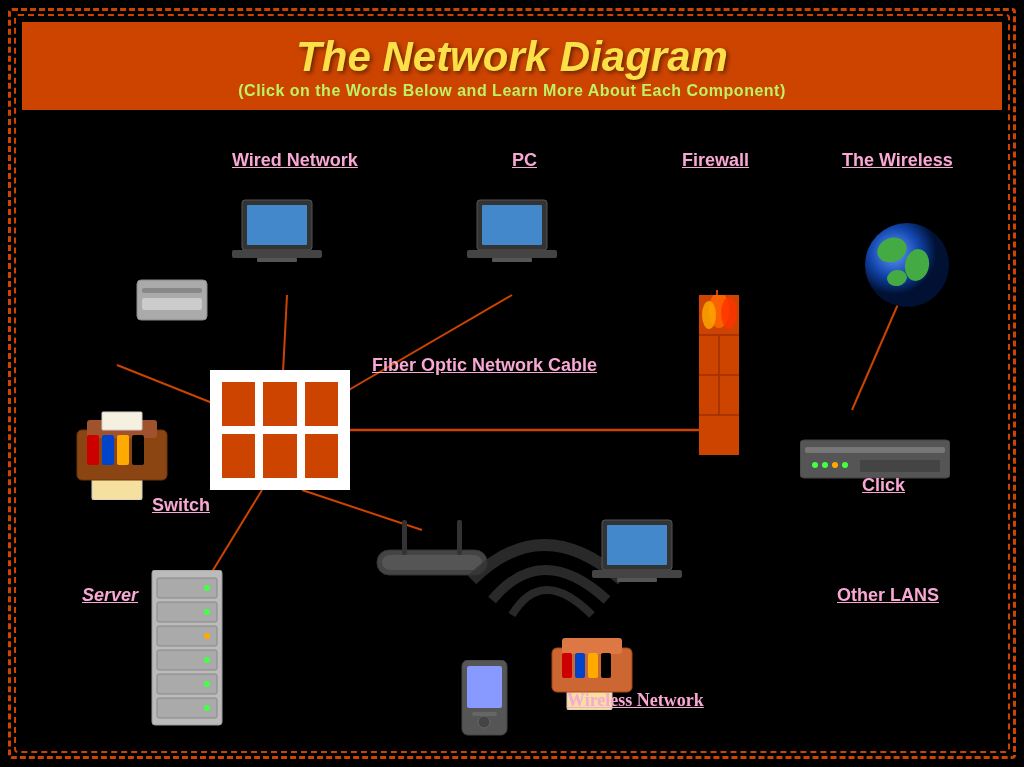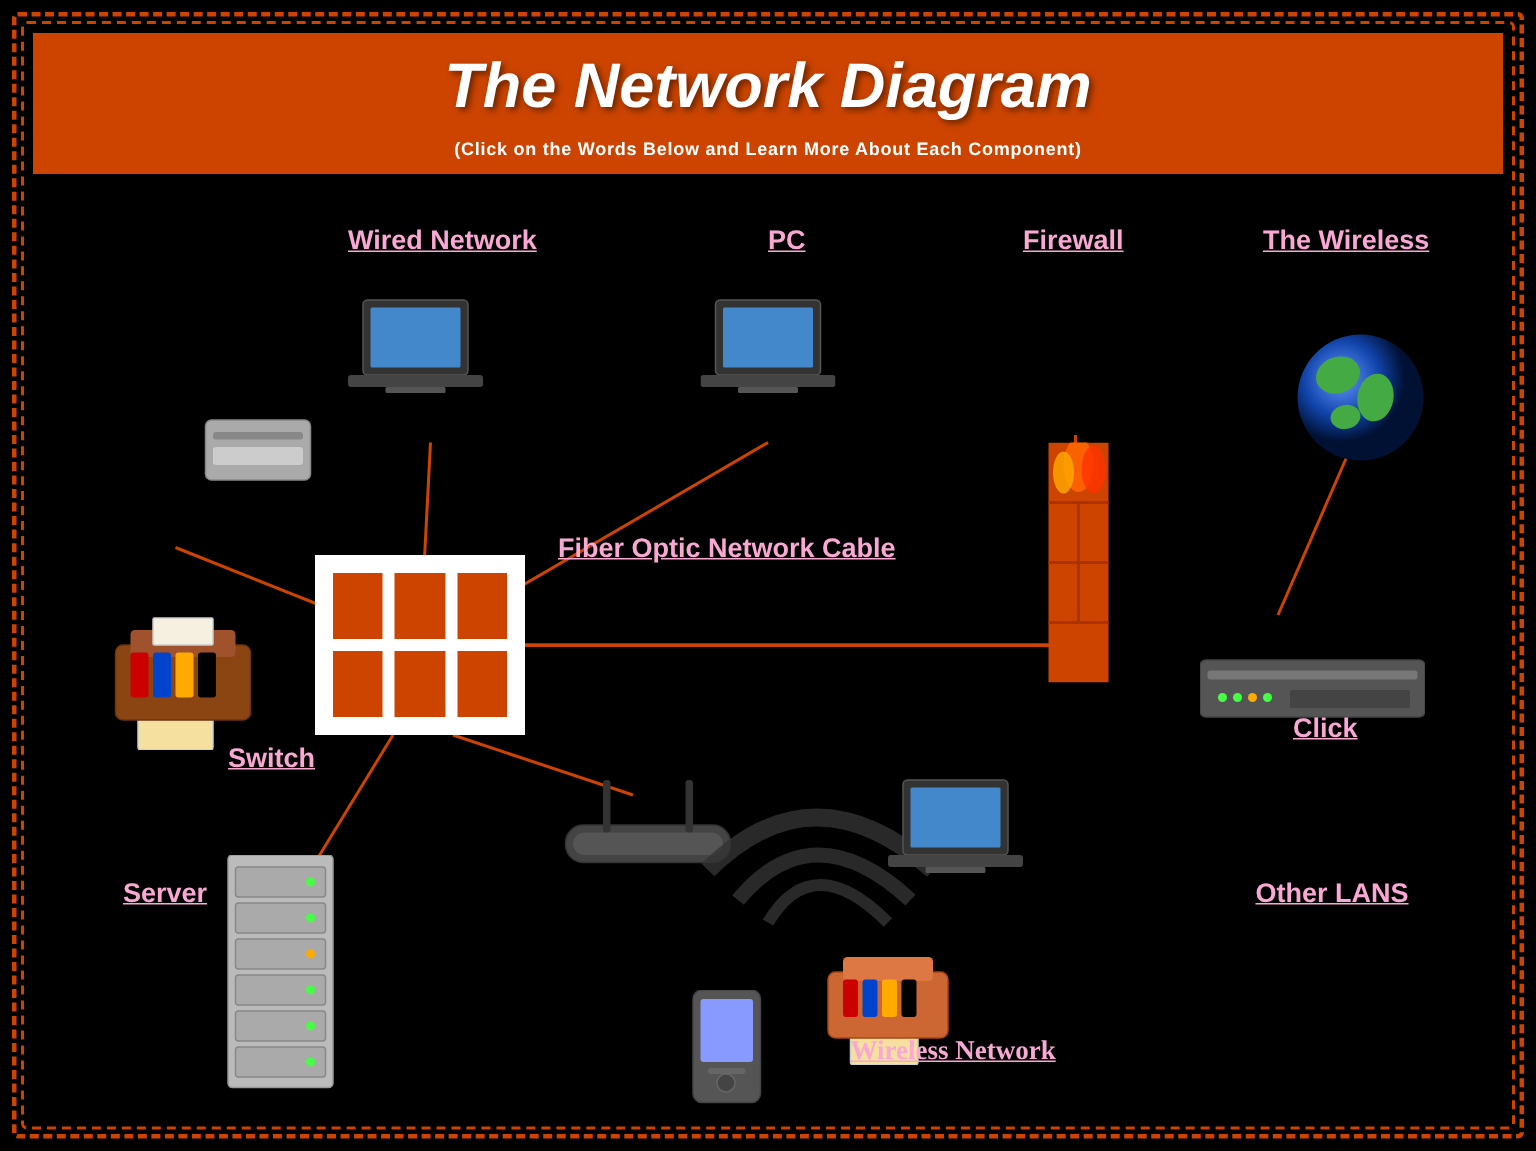--- a/index.html
+++ b/index.html
@@ -26,31 +26,31 @@
     .header {
       position: absolute;
       top: 22px; left: 22px; right: 22px;
       background: #cc4400;
       padding: 12px 20px 10px;
       text-align: center;
     }
     .header-title {
       font-size: 42px;
       font-weight: bold;
-      color: #ffffff;
+      color: #fde047;
       font-style: italic;
       text-shadow: 2px 2px 4px rgba(0,0,0,0.5);
       line-height: 1.1;
     }
     .header-subtitle {
-      font-size: 12px;
-      color: #ffffff;
+      font-size: 16px;
+      color: #bef264;
       font-weight: bold;
       letter-spacing: 0.5px;
-      margin-top: 12px;
+      margin-top: 2px;
     }
     .diagram-area {
       position: absolute;
       top: 140px; left: 22px; right: 22px; bottom: 22px;
     }
     .label {
       position: absolute;
       color: #f9a8d4;
       font-weight: bold;
       font-size: 18px;
@@ -290,17 +290,17 @@
     </svg>
   </div>
 
   <div class="label" style="left:210px; top:10px;">Wired Network</div>
   <div class="label" style="left:490px; top:10px;">PC</div>
   <div class="label" style="left:660px; top:10px;">Firewall</div>
   <div class="label" style="left:820px; top:10px;">The Wireless</div>
   <div class="label" style="left:350px; top:215px;">Fiber Optic Network Cable</div>
   <div class="label" style="left:130px; top:355px;">Switch</div>
   <div class="label" style="left:840px; top:335px;">Click</div>
-  <div class="label" style="left:60px; top:445px;">Server</div>
+  <div class="label" style="left:60px; top:445px;font-style:italic;">Server</div>
   <div class="label" style="left:545px; top:550px;font-family:Liberation Serif, serif;">Wireless Network</div>
   <div class="label" style="left:815px; top:445px;">Other LANS</div>
 
 </div>
 
 </body></html>

